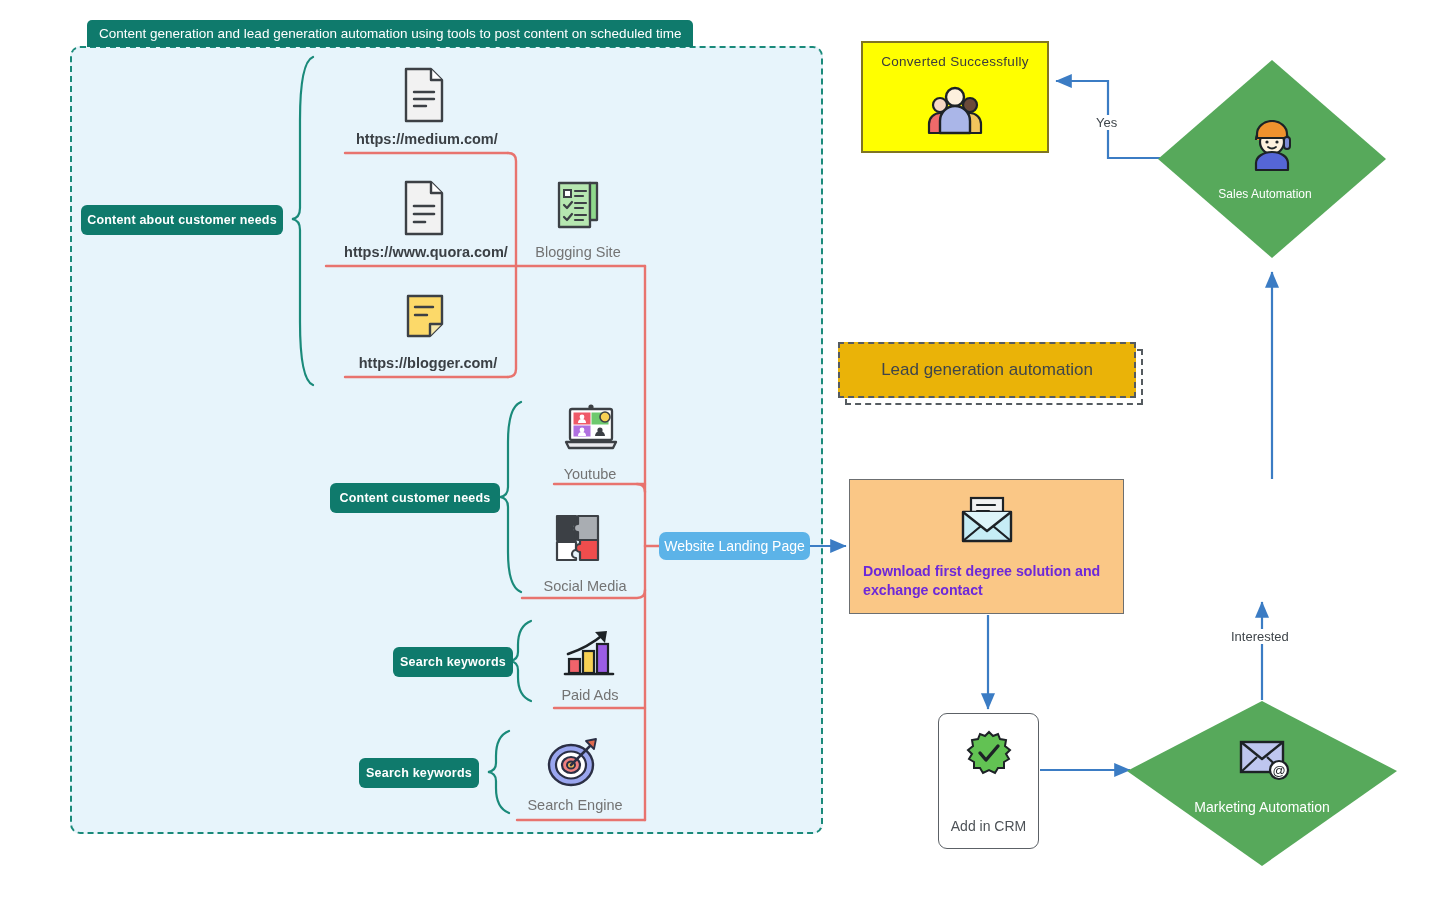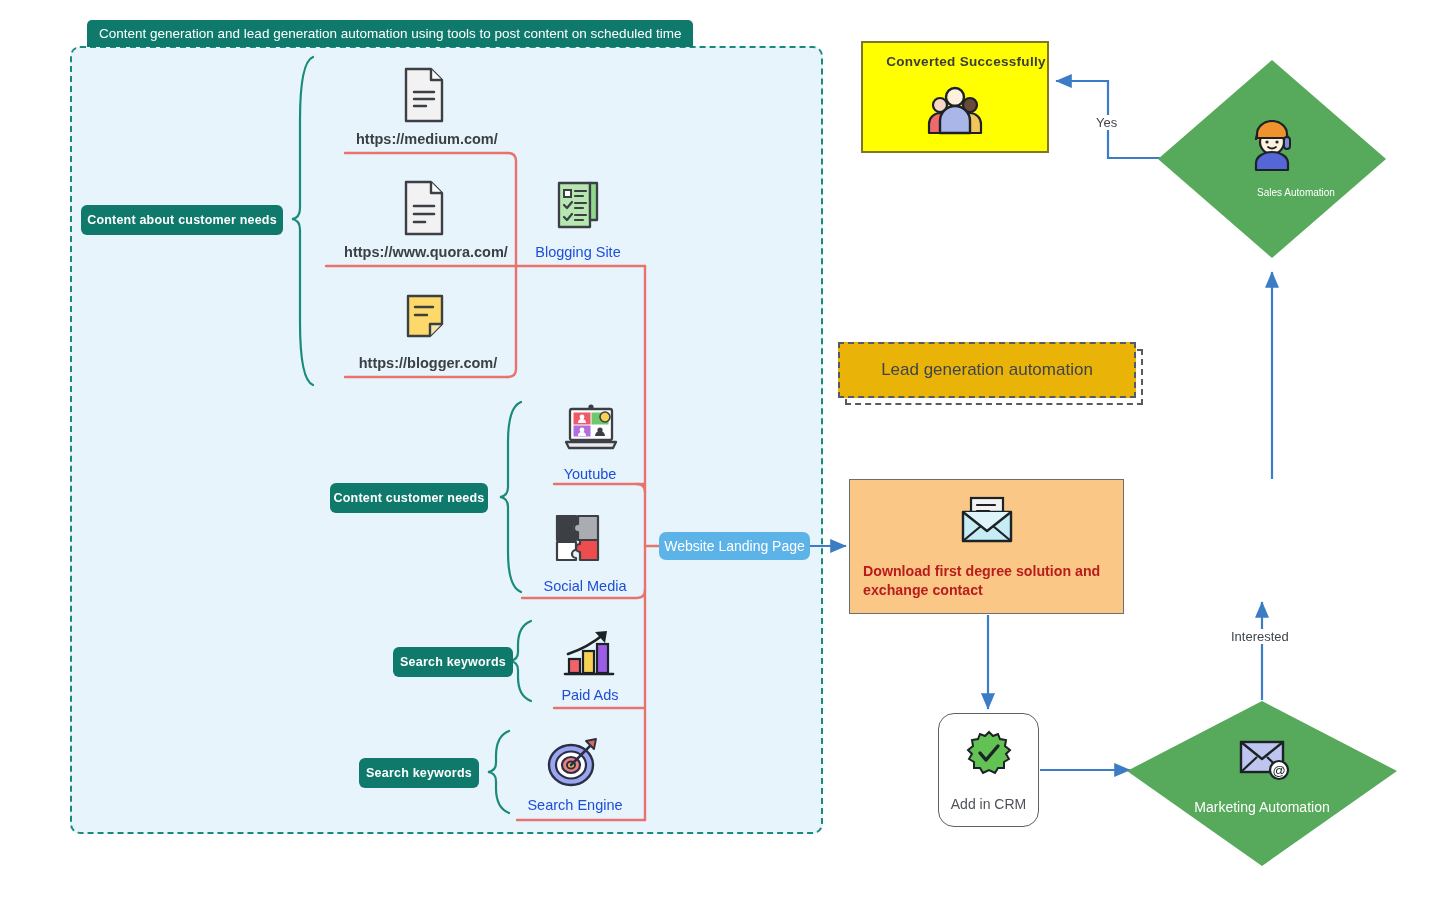--- a/index.html
+++ b/index.html
@@ -29,59 +29,59 @@
     white-space:nowrap;letter-spacing:.2px;
   }
   
   .bluepill{
     background:#5cb3e8;color:#ffffff;border-radius:7px;
     font-size:14px;display:flex;align-items:center;justify-content:center;
     height:28px;box-sizing:border-box;padding:0 12px;white-space:nowrap;
   }
 
   
-  .cap{font-size:14.5px;color:#1d4ed8;white-space:nowrap;text-align:center;}
+  .cap{font-size:14.5px;color:#737373;white-space:nowrap;text-align:center;}
   .urlcap{font-size:14.5px;color:#3b4045;white-space:nowrap;text-align:center;font-weight:bold;}
 
   
   .icon{display:block;}
 
   
   #converted-box{
     left:861px;top:41px;width:188px;height:112px;
     background:#ffff00;border:2px solid #807522;box-sizing:border-box;
   }
   #converted-label{
     position:absolute;left:0;top:11px;width:100%;text-align:center;
-    font-size:13.5px;font-weight:bold;color:#3c3c3c;letter-spacing:.3px;padding-left:11px;
+    font-size:13.5px;font-weight:normal;color:#3c3c3c;letter-spacing:.3px;
   }
   #lead-gen-box{
     left:838px;top:342px;width:298px;height:56px;
     background:#eab308;border:2px dashed #555b60;box-sizing:border-box;
   }
   #lead-gen-shadow{
     left:845px;top:349px;width:298px;height:56px;
     background:transparent;border:2px dashed #555b60;box-sizing:border-box;z-index:0;
   }
   #lead-gen-label{
     position:absolute;left:0;top:0;width:100%;height:100%;
     display:flex;align-items:center;justify-content:center;
     font-size:17px;color:#3f454a;
   }
   #download-box{
     left:849px;top:479px;width:275px;height:135px;
     background:#fac786;border:1.5px solid #6c6f71;box-sizing:border-box;
   }
   #download-label{
     position:absolute;left:13px;right:10px;top:82px;
-    font-size:14.2px;font-weight:bold;color:#b91c1c;line-height:1.35;
+    font-size:14.2px;font-weight:bold;color:#6d28d9;line-height:1.35;
   }
   #crm-box{
-    left:938px;top:713px;width:101px;height:114px;
-    background:#ffffff;border:1.5px solid #5c6166;border-radius:16px;box-sizing:border-box;
+    left:938px;top:713px;width:101px;height:136px;
+    background:#ffffff;border:1.5px solid #5c6166;border-radius:9px;box-sizing:border-box;
   }
   #crm-label{
     position:absolute;left:0;bottom:14px;width:100%;text-align:center;
     font-size:14px;color:#4d5257;
   }
   #opportunity-box{
     left:1202px;top:481px;width:110px;height:117px;
     background:#ffffff;border:1.5px solid #6a6f74;box-sizing:border-box;
   }
   #opportunity-label{
@@ -153,21 +153,21 @@
 
       <path d="M1160,158 L1108,158 L1108,81 L1056,81" marker-end="url(#arrowblue)"></path>
     </g>
 
     <polygon points="1272,60 1386,159 1272,258 1158,159" fill="#57a95b"></polygon>
     <polygon points="1262,701 1397,771 1262,866 1127,771" fill="#57a95b"></polygon>
   </svg>
 
   <div class="abs pill" style="left:81px;top:205px;width:202px;">Content about customer needs</div>
 
-  <div class="abs pill" style="left:330px;top:483px;width:158px;">Content customer needs</div>
+  <div class="abs pill" style="left:330px;top:483px;width:170px;">Content customer needs</div>
 
   <div class="abs pill" style="left:393px;top:647px;width:120px;">Search keywords</div>
 
   <div class="abs pill" style="left:359px;top:758px;width:120px;">Search keywords</div>
 
   <div class="abs" style="left:402px;top:66px;">
     <svg class="icon" width="44" height="58" viewBox="0 0 44 58">
       <path d="M4,3 H29 L40,14 V55 H4 Z" fill="#f2f2f2" stroke="#3c4045" stroke-width="2.4" stroke-linejoin="round"></path>
       <path d="M29,3 V14 H40" fill="#ffffff" stroke="#3c4045" stroke-width="2.4" stroke-linejoin="round"></path>
       <line x1="12" y1="26" x2="32" y2="26" stroke="#3c4045" stroke-width="2.4" stroke-linecap="round"></line>
@@ -320,21 +320,21 @@
       <path d="M8,20 a16,14 0 0 1 32,0" fill="#f0922e" stroke="#1d2226" stroke-width="2.2"></path>
       <circle cx="24" cy="22" r="12" fill="#fdf0dd" stroke="#1d2226" stroke-width="2.2"></circle>
       <path d="M9,14 a15,13 0 0 1 30,0 v4 h-30 z" fill="#f0922e" stroke="#1d2226" stroke-width="2.2" stroke-linejoin="round"></path>
       <rect x="36" y="17" width="6" height="12" rx="3" fill="#7d8bd4" stroke="#1d2226" stroke-width="2"></rect>
       <circle cx="19" cy="22" r="1.6" fill="#1d2226"></circle>
         <circle cx="29" cy="22" r="1.6" fill="#1d2226"></circle>
       <path d="M20,27 q4,3 8,0" fill="none" stroke="#1d2226" stroke-width="1.8" stroke-linecap="round"></path>
       <path d="M8,50 v-7 a16,11 0 0 1 32,0 v7 z" fill="#5566d6" stroke="#1d2226" stroke-width="2.2" stroke-linejoin="round"></path>
     </svg>
   </div>
-  <div class="abs" style="left:1196px;top:187px;width:200px;text-align:center;font-size:10px;color:#ffffff;">Sales Automation</div>
+  <div class="abs" style="left:1165px;top:187px;width:200px;text-align:center;font-size:12px;color:#ffffff;">Sales Automation</div>
 
   <div class="abs" style="left:1238px;top:737px;">
     <svg width="54" height="46" viewBox="0 0 54 46">
       <rect x="3" y="5" width="42" height="30" fill="#bec6ef" stroke="#1d2226" stroke-width="2.4"></rect>
       <path d="M3,5 L24,22 L45,5" fill="none" stroke="#1d2226" stroke-width="2.4" stroke-linejoin="round"></path>
       <path d="M3,35 L19,20 M45,35 L29,20" fill="none" stroke="#1d2226" stroke-width="2.2"></path>
       <circle cx="41" cy="33" r="9" fill="#ffffff" stroke="#1d2226" stroke-width="2.2"></circle>
       <text x="41" y="38" font-family="Liberation Sans, sans-serif" font-size="13" text-anchor="middle" fill="#1d2226">@</text>
     </svg>
   </div>

